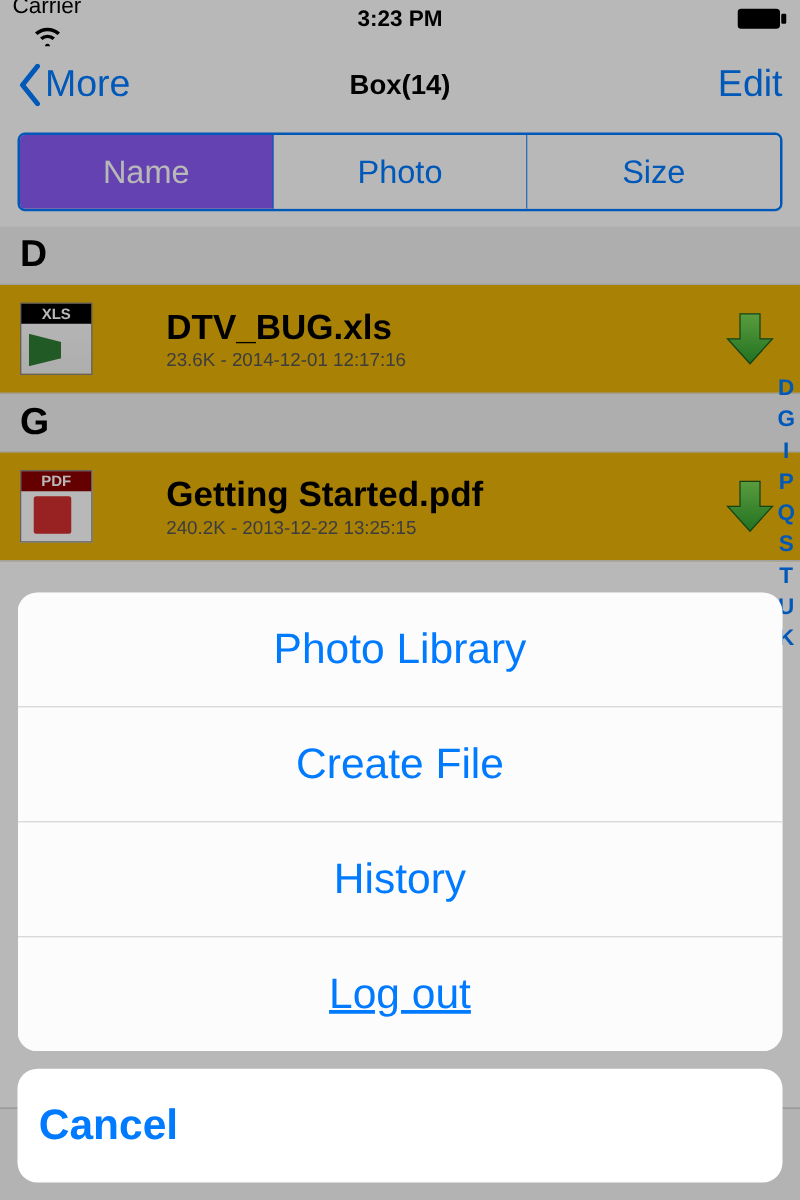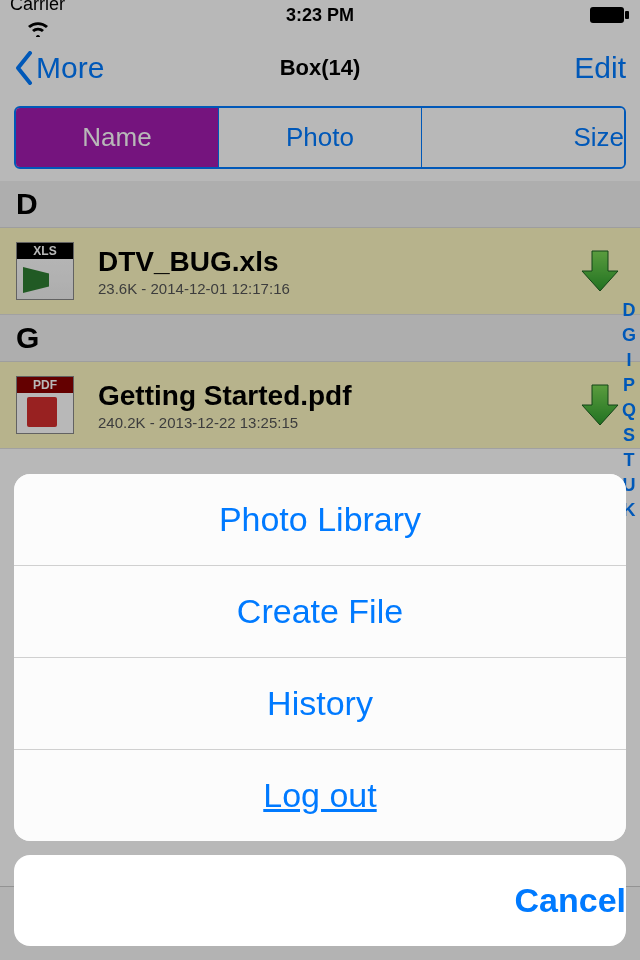--- a/index.html
+++ b/index.html
@@ -10,25 +10,25 @@
 .status-right { display: flex; align-items: center; }
 .wifi-icon svg, .battery-icon svg { display: block; }
 .nav-bar { height: 76px; display: flex; align-items: center; justify-content: space-between; padding: 0 14px; position: relative; }
 .nav-back { display: flex; align-items: center; color: #007aff; font-size: 30px; cursor: pointer; }
 .nav-back svg { margin-right: 2px; }
 .nav-title { position: absolute; left: 50%; transform: translateX(-50%); font-size: 22px; font-weight: 700; }
 .nav-edit { color: #007aff; font-size: 30px; cursor: pointer; text-align: center; }
 .seg-container { padding: 0 14px 12px 14px; }
 .segmented { display: flex; border: 2px solid #007aff; border-radius: 6px; overflow: hidden; width: 100%; }
 .segmented .seg { flex: 1; text-align: center; padding: 14px 0; font-size: 26px; color: #007aff; cursor: pointer; border-right: 1px solid #007aff; background: #fff; }
-.segmented .seg:last-child { border-right: none; text-align: right; }
-.segmented .seg.active { background: #a21caf; color: #fff; }
+.segmented .seg:last-child { border-right: none; }
+.segmented .seg.active { background: #8b5cf6; color: #fff; }
 .list { overflow-y: auto; height: calc(960px - 30px - 76px - 76px - 74px); position: relative; }
 .section-header { background: #f2f2f2; padding: 6px 16px; font-size: 30px; font-weight: 700; border-bottom: 1px solid #dcdcdc; }
-.row { display: flex; align-items: center; padding: 14px 16px; border-bottom: 1px solid #e0e0e0; background: #fef9c3; position: relative; }
+.row { display: flex; align-items: center; padding: 14px 16px; border-bottom: 1px solid #e0e0e0; background: #eab308; position: relative; gap: 35px; }
 .file-icon { width: 58px; height: 58px; margin-right: 24px; flex-shrink: 0; position: relative; }
 .file-icon.xls { background: linear-gradient(#fff,#f0f0f0); border: 1px solid #888; }
 .file-icon.xls::before { content: "XLS"; position: absolute; top: 0; left: 0; right: 0; background: #000; color: #fff; font-size: 12px; font-weight: 700; text-align: center; padding: 1px 0; }
 .file-icon.xls::after { content: ""; position: absolute; left: 6px; bottom: 6px; width: 26px; height: 26px; background: #2f7d32; clip-path: polygon(0 0, 100% 25%, 100% 75%, 0 100%); }
 .file-icon.pdf { background: #fff; border: 1px solid #888; }
 .file-icon.pdf::before { content: "PDF"; position: absolute; top: 0; left: 0; right: 0; background: #8b0000; color: #fff; font-size: 12px; font-weight: 700; text-align: center; padding: 1px 0; }
 .file-icon.pdf::after { content: ""; position: absolute; left: 10px; bottom: 6px; width: 30px; height: 30px; background: #d32f2f; border-radius: 2px; }
 .file-info { flex: 1; }
 .file-name { font-size: 28px; font-weight: 700; margin-bottom: 2px; }
 .file-meta { font-size: 15px; color: #555; }
@@ -40,21 +40,21 @@
 .tab-item.active { color: #007aff; }
 
 
 .dim { position: absolute; inset: 0; background: rgba(0,0,0,0.28); z-index: 10; }
 
 
 .sheet-wrap { position: absolute; left: 14px; right: 14px; bottom: 14px; z-index: 20; }
 .sheet-group { background: rgba(248,248,248,0.96); border-radius: 16px; overflow: hidden; margin-bottom: 14px; backdrop-filter: blur(2px); }
 .sheet-btn { text-align: center; padding: 26px 0; font-size: 34px; color: #007aff; border-bottom: 1px solid #d0d0d0; cursor: pointer; background: rgba(255,255,255,0.7); }
 .sheet-btn:last-child { border-bottom: none; text-decoration: underline; }
-.sheet-cancel { background: #fff; border-radius: 16px; text-align: right; padding: 26px 0; font-size: 34px; color: #007aff; font-weight: 600; cursor: pointer; }
+.sheet-cancel { background: #fff; border-radius: 16px; text-align: left; padding: 26px 17px; font-size: 34px; color: #007aff; font-weight: 600; cursor: pointer; }
 </style>
 </head>
 <body>
 
 <div class="status-bar">
   <div class="status-left">
     <span>Carrier</span>
     <span class="wifi-icon">
       <svg width="22" height="16" viewBox="0 0 22 16">
           <path d="M11 14 a2 2 0 1 0 0.001 0 M5 9 a9 9 0 0 1 12 0 l-2 2 a6 6 0 0 0 -8 0 z M1 5 a15 15 0 0 1 20 0 l-2 2 a12 12 0 0 0 -16 0 z" fill="#000"></path>

